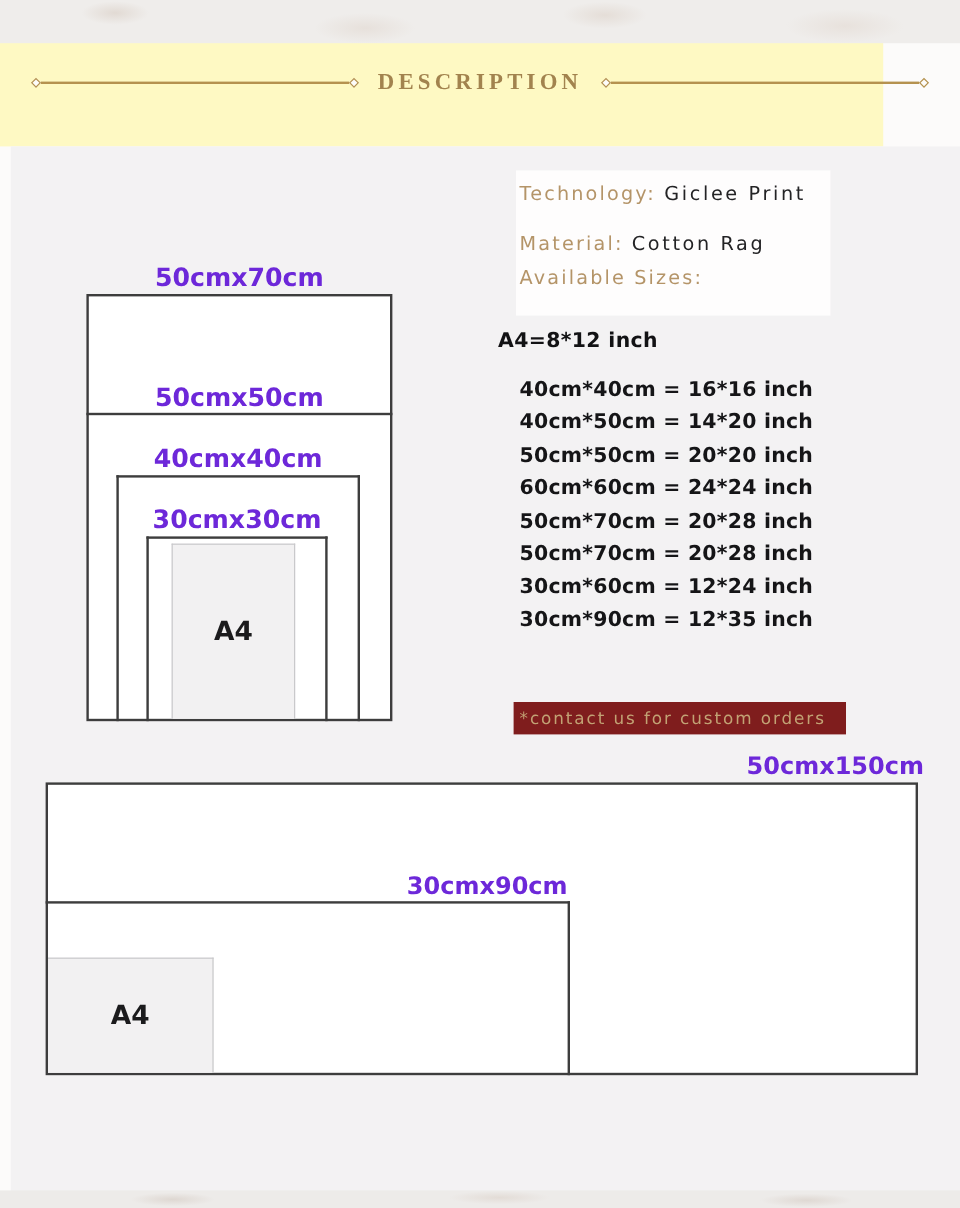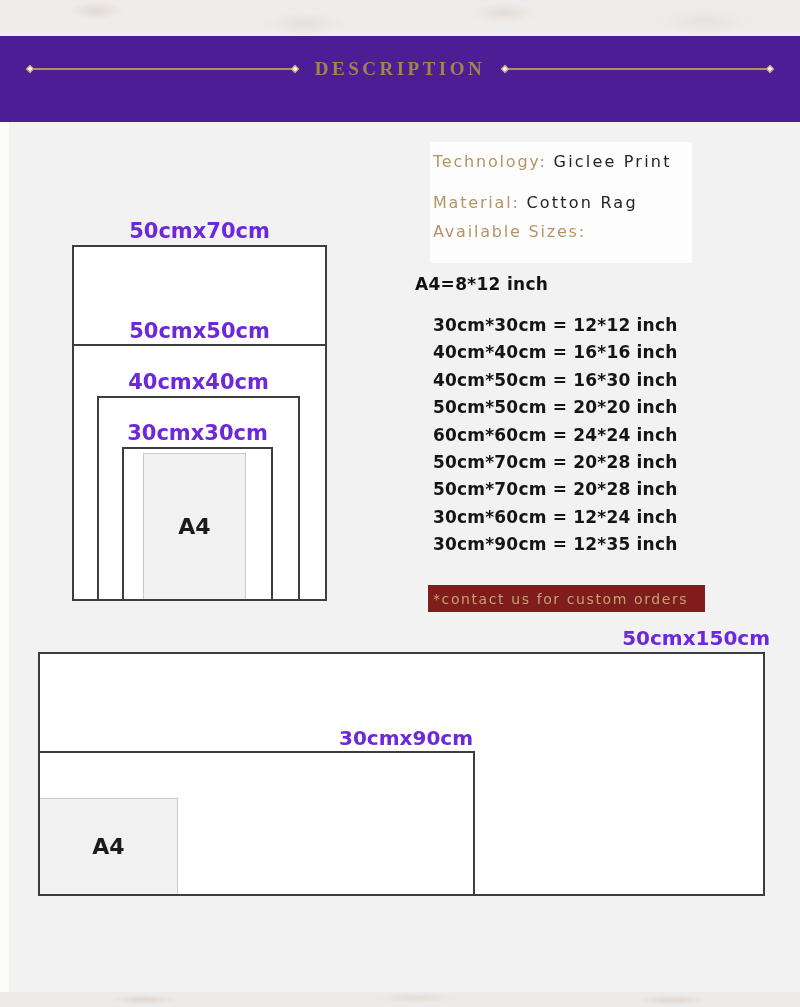--- a/index.html
+++ b/index.html
@@ -1,21 +1,21 @@
 <!DOCTYPE html>
 <html><head>
 <meta charset="utf-8">
 <style>
   * { margin:0; padding:0; box-sizing:border-box; }
   html,body { width:800px; }
   body { font-family:"DejaVu Sans", sans-serif; background:#ffffff; }
   .page { position:relative; width:800px; height:1007px; background:#fcfbfa; overflow:hidden; }
 
   
-  .header { position:absolute; left:0; top:0; width:800px; height:122px; background:#4c1d95; }
+  .header { position:absolute; left:0; top:0; width:736px; height:122px; background:#fef9c3; }
   .texture-band {
     position:absolute; left:0; top:0; width:800px; height:36px;
     background-color:#efedeb;
     background-image:
       radial-gradient(40px 14px at 12% 30%, rgba(214,202,192,.55), transparent 70%),
       radial-gradient(60px 18px at 38% 65%, rgba(224,214,206,.55), transparent 70%),
       radial-gradient(50px 16px at 63% 35%, rgba(218,206,196,.5), transparent 70%),
       radial-gradient(70px 20px at 88% 60%, rgba(226,216,208,.55), transparent 70%);
   }
   .divider-row {
@@ -147,23 +147,22 @@
   <div class="info-line line-mat">
     <span>Material:</span>
     <span class="value">Cotton Rag</span>
   </div>
   <div class="info-line line-avail">
     <span>Available Sizes:</span>
   </div>
   <div class="a4-note">A4=8*12 inch</div>
 
   <div class="size-list">
-    <div class="size-row">30cm*30cm = 12*12 inch</div>
     <div class="size-row">40cm*40cm = 16*16 inch</div>
-    <div class="size-row">40cm*50cm = 16*30 inch</div>
+    <div class="size-row">40cm*50cm = 14*20 inch</div>
     <div class="size-row">50cm*50cm = 20*20 inch</div>
     <div class="size-row">60cm*60cm = 24*24 inch</div>
     <div class="size-row">50cm*70cm = 20*28 inch</div>
     <div class="size-row">50cm*70cm = 20*28 inch</div>
     <div class="size-row">30cm*60cm = 12*24 inch</div>
     <div class="size-row">30cm*90cm = 12*35 inch</div>
   </div>
 
   <div class="contact-strip">
     <span class="contact-text">*contact us for custom orders</span>

